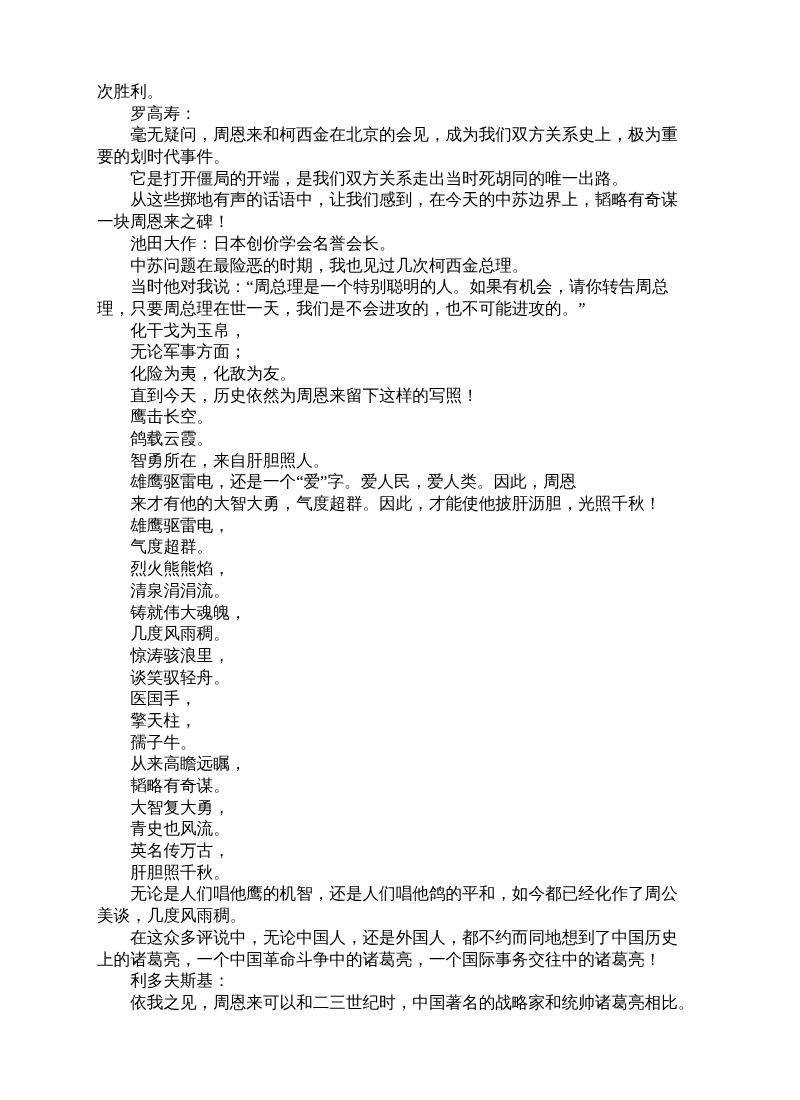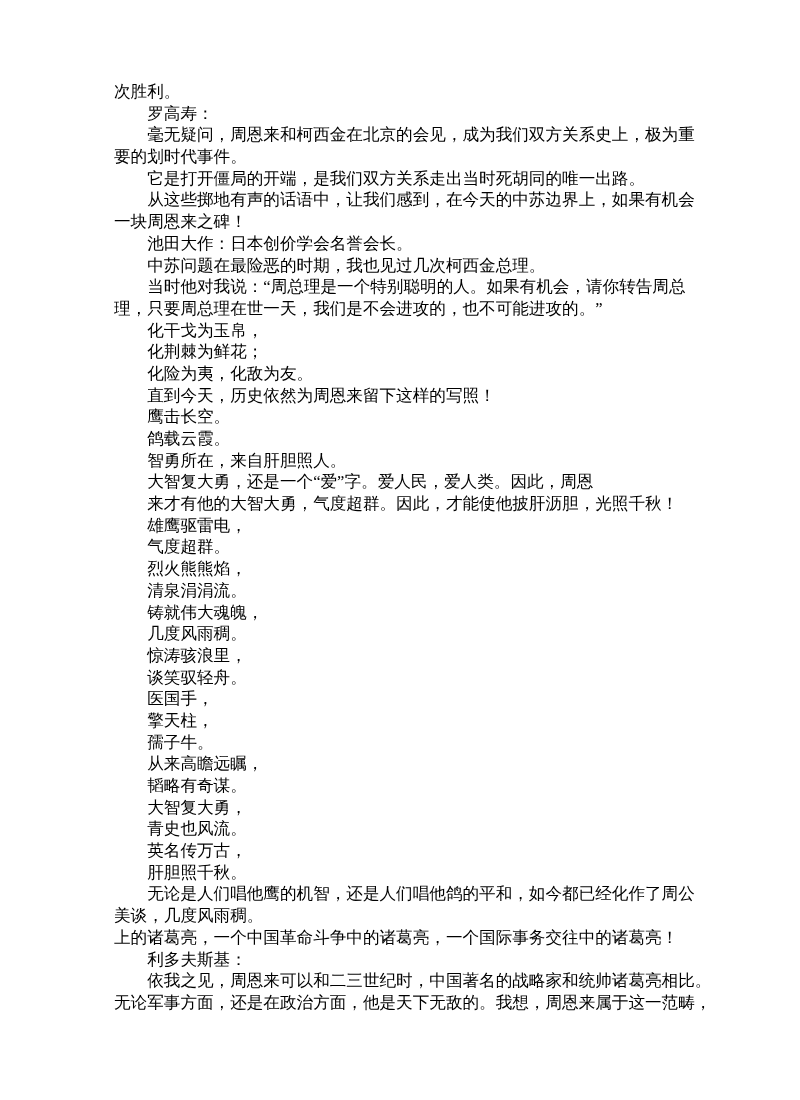--- a/index.html
+++ b/index.html
@@ -13,21 +13,21 @@
   }
   .page {
     position: relative;
     width: 800px;
     height: 1100px;
     background: #ffffff;
     overflow: hidden;
   }
   .content {
     position: absolute;
-    left: 114px;
+    left: 97px;
     top: 81px;
     width: 606px;
     color: #000000;
     font-family: "Liberation Serif", "DejaVu Serif", serif;
     font-size: 16.6px;
     line-height: 21.7px;
     letter-spacing: 0;
   }
   .line {
     white-space: nowrap;
@@ -41,52 +41,52 @@
 </head>
 <body>
 
 <div class="page" style="background: rgb(255, 255, 255);">
   <div class="content" id="doc-content" style="color: rgb(0, 0, 0);">
       <div class="line">次胜利。</div>
       <div class="line indent">罗高寿：</div>
       <div class="line indent">毫无疑问，周恩来和柯西金在北京的会见，成为我们双方关系史上，极为重</div>
       <div class="line">要的划时代事件。</div>
       <div class="line indent">它是打开僵局的开端，是我们双方关系走出当时死胡同的唯一出路。</div>
-      <div class="line indent">从这些掷地有声的话语中，让我们感到，在今天的中苏边界上，如果有机会</div>
+      <div class="line indent">从这些掷地有声的话语中，让我们感到，在今天的中苏边界上，韬略有奇谋</div>
       <div class="line">一块周恩来之碑！</div>
       <div class="line indent">池田大作：日本创价学会名誉会长。</div>
       <div class="line indent">中苏问题在最险恶的时期，我也见过几次柯西金总理。</div>
       <div class="line indent">当时他对我说：“周总理是一个特别聪明的人。如果有机会，请你转告周总</div>
       <div class="line">理，只要周总理在世一天，我们是不会进攻的，也不可能进攻的。”</div>
       <div class="line indent">化干戈为玉帛，</div>
-      <div class="line indent">化荆棘为鲜花；</div>
+      <div class="line indent">无论军事方面；</div>
       <div class="line indent">化险为夷，化敌为友。</div>
       <div class="line indent">直到今天，历史依然为周恩来留下这样的写照！</div>
       <div class="line indent">鹰击长空。</div>
       <div class="line indent">鸽载云霞。</div>
       <div class="line indent">智勇所在，来自肝胆照人。</div>
-      <div class="line indent">大智复大勇，还是一个“爱”字。爱人民，爱人类。因此，周恩</div>
+      <div class="line indent">雄鹰驱雷电，还是一个“爱”字。爱人民，爱人类。因此，周恩</div>
       <div class="line indent">来才有他的大智大勇，气度超群。因此，才能使他披肝沥胆，光照千秋！</div>
       <div class="line indent">雄鹰驱雷电，</div>
       <div class="line indent">气度超群。</div>
       <div class="line indent">烈火熊熊焰，</div>
       <div class="line indent">清泉涓涓流。</div>
       <div class="line indent">铸就伟大魂魄，</div>
       <div class="line indent">几度风雨稠。</div>
       <div class="line indent">惊涛骇浪里，</div>
       <div class="line indent">谈笑驭轻舟。</div>
       <div class="line indent">医国手，</div>
       <div class="line indent">擎天柱，</div>
       <div class="line indent">孺子牛。</div>
       <div class="line indent">从来高瞻远瞩，</div>
       <div class="line indent">韬略有奇谋。</div>
       <div class="line indent">大智复大勇，</div>
       <div class="line indent">青史也风流。</div>
       <div class="line indent">英名传万古，</div>
       <div class="line indent">肝胆照千秋。</div>
       <div class="line indent">无论是人们唱他鹰的机智，还是人们唱他鸽的平和，如今都已经化作了周公</div>
       <div class="line">美谈，几度风雨稠。</div>
+      <div class="line indent">在这众多评说中，无论中国人，还是外国人，都不约而同地想到了中国历史</div>
       <div class="line">上的诸葛亮，一个中国革命斗争中的诸葛亮，一个国际事务交往中的诸葛亮！</div>
       <div class="line indent">利多夫斯基：</div>
       <div class="line indent">依我之见，周恩来可以和二三世纪时，中国著名的战略家和统帅诸葛亮相比。</div>
-      <div class="line">无论军事方面，还是在政治方面，他是天下无敌的。我想，周恩来属于这一范畴，</div>
     </div>
 </div>
 
 </body></html>

